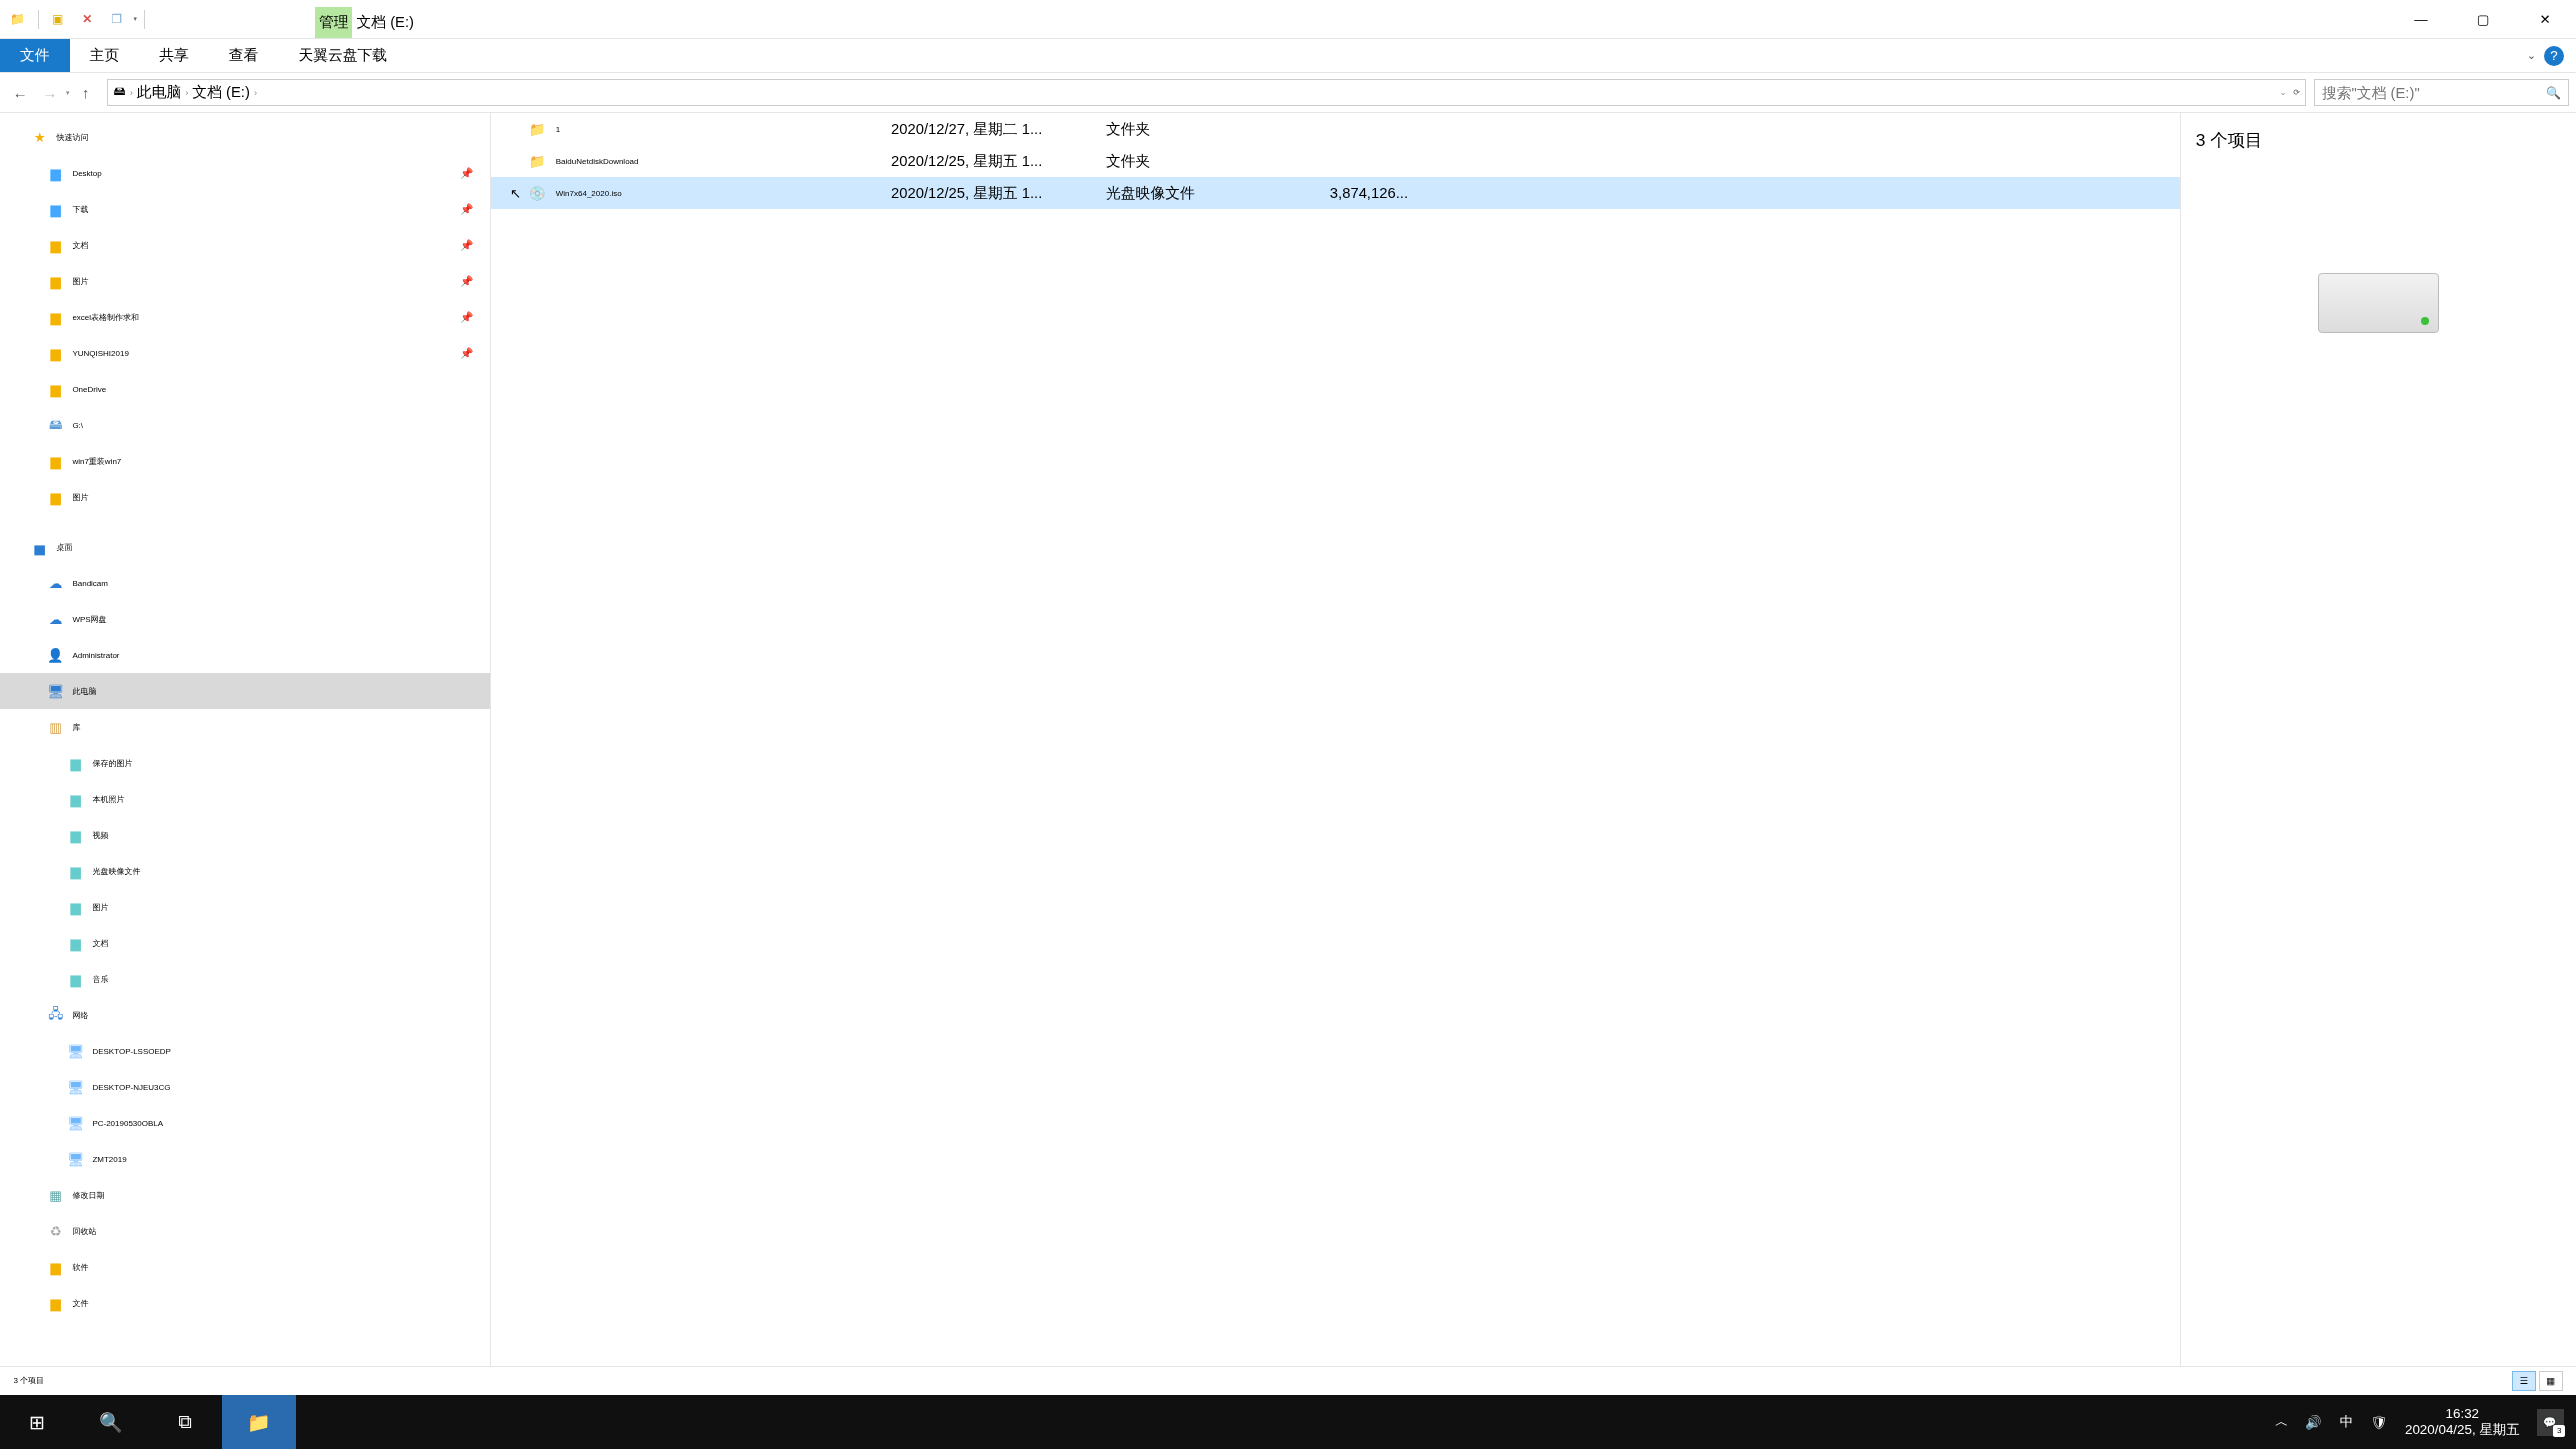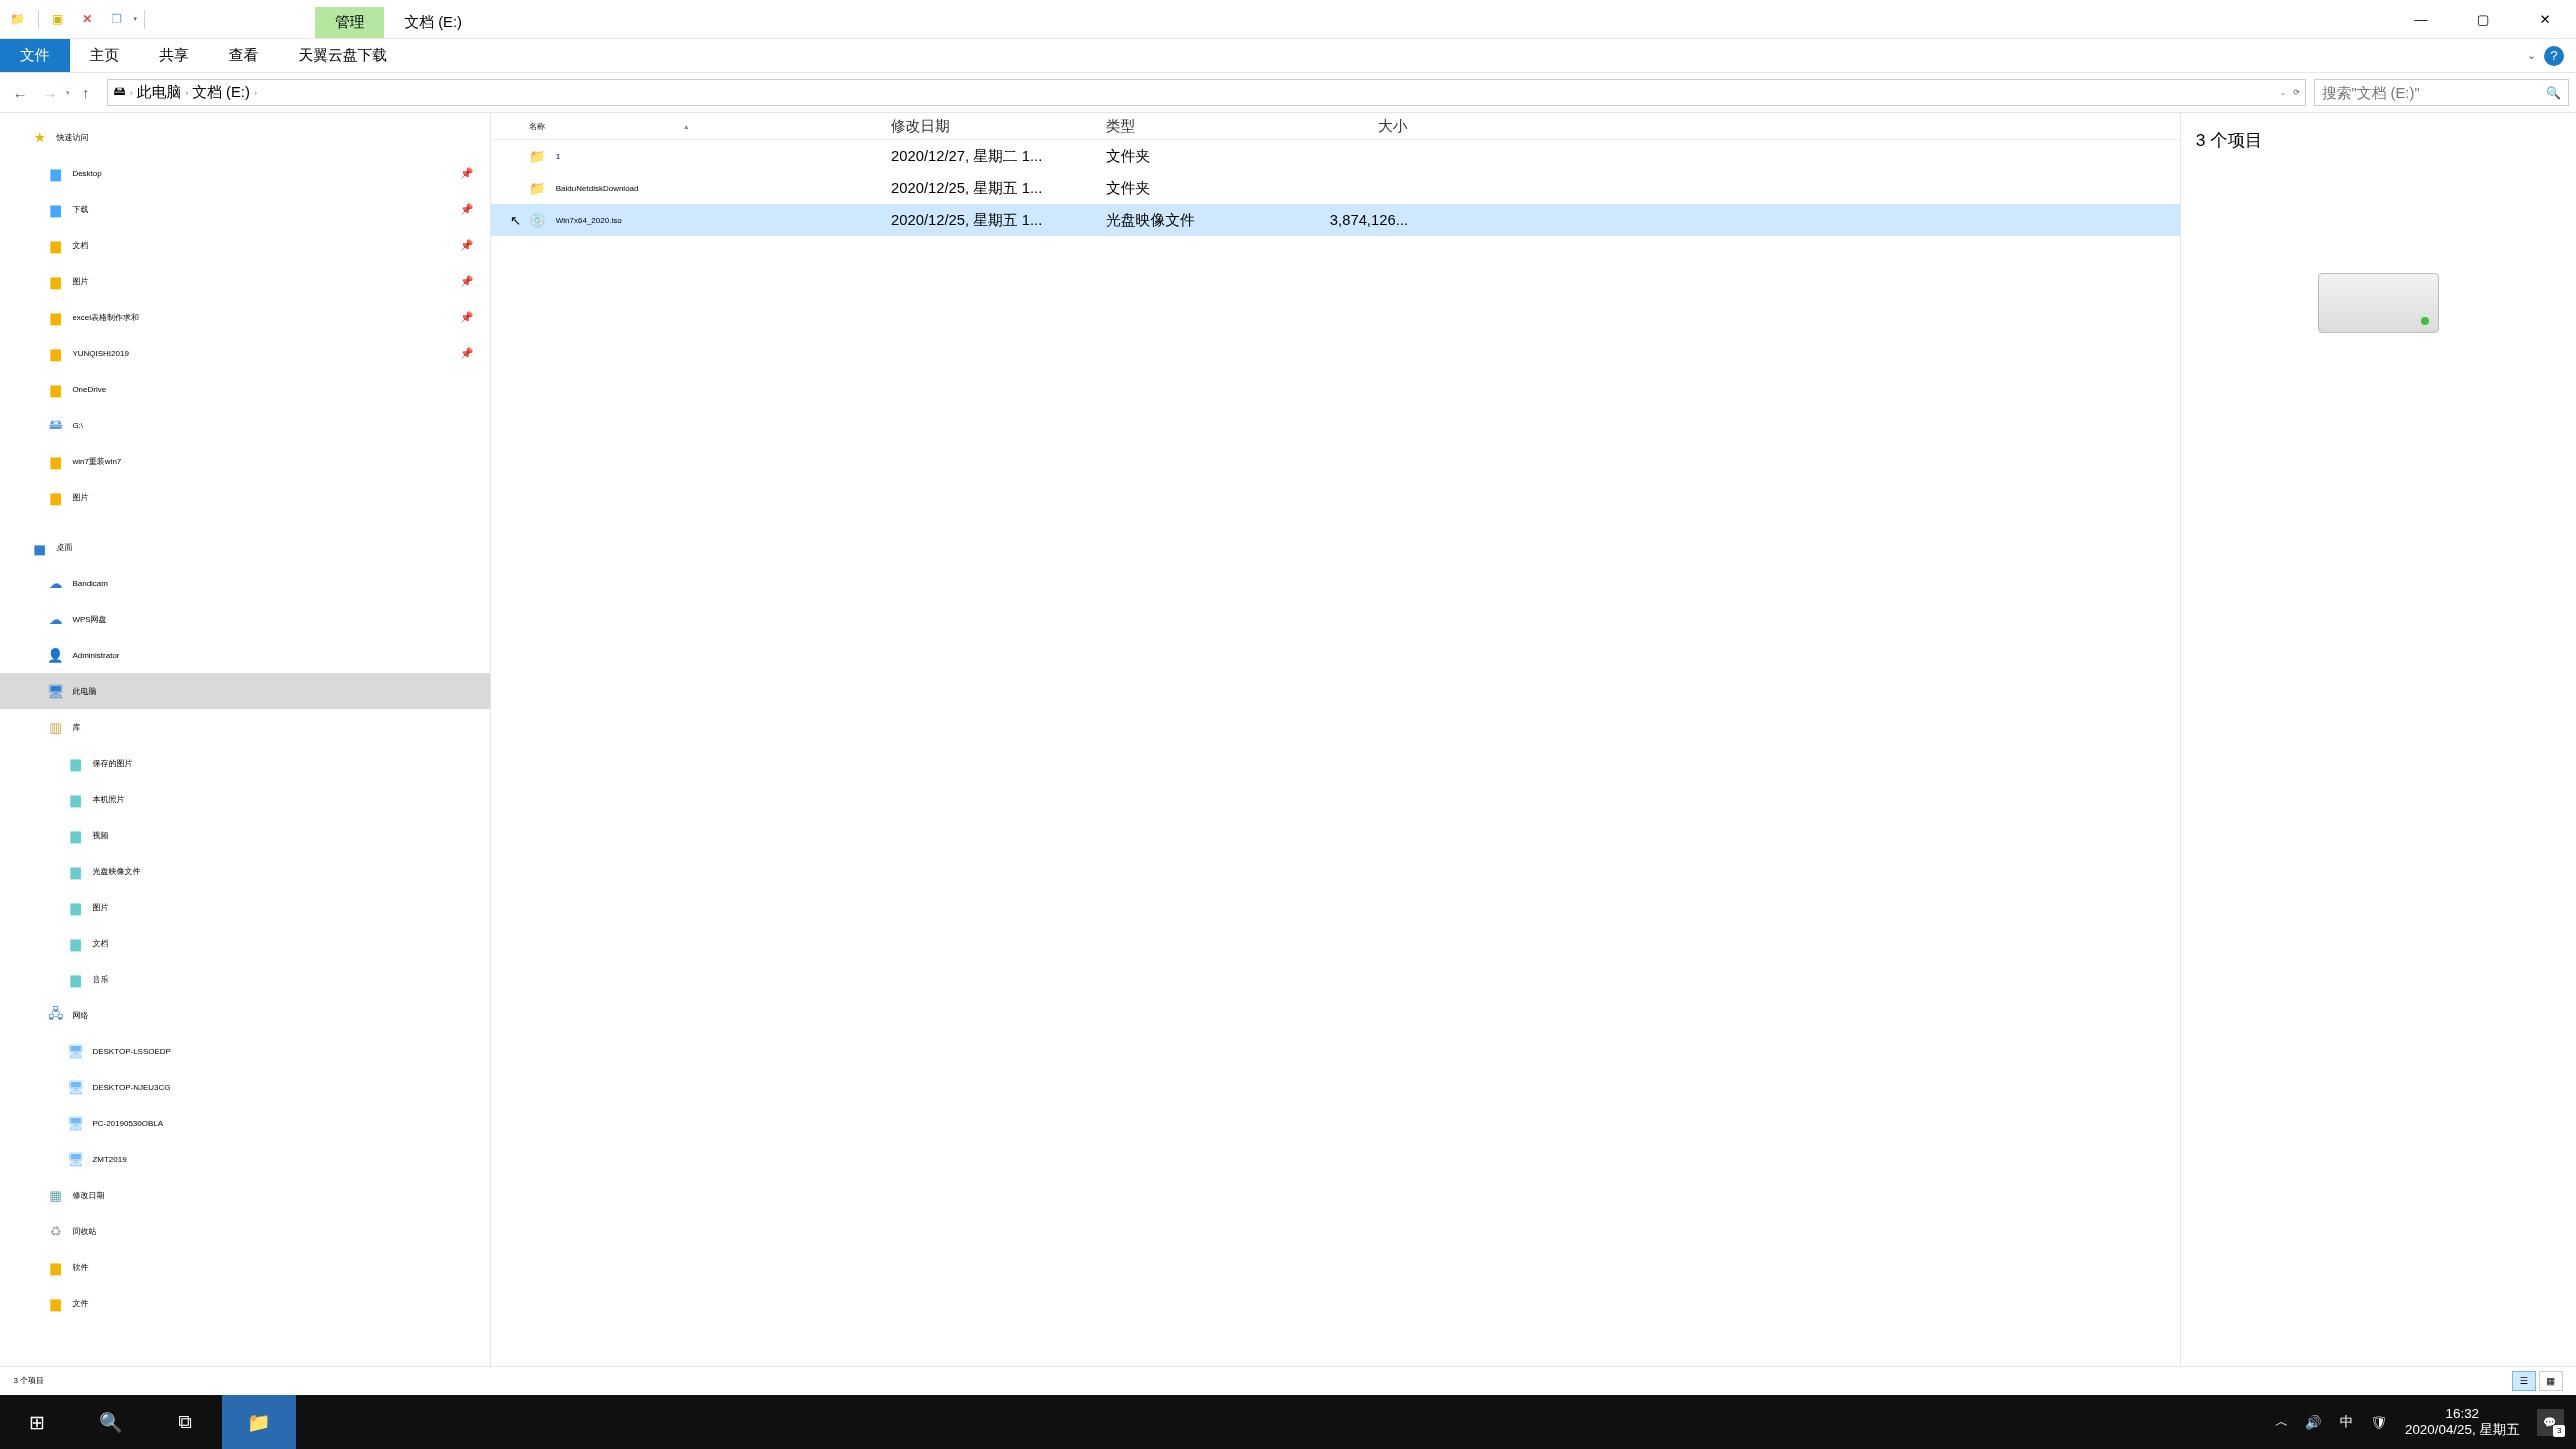--- a/index.html
+++ b/index.html
@@ -5,21 +5,21 @@
 *{margin:0;padding:0;box-sizing:border-box;font-family:"Microsoft YaHei","Segoe UI",sans-serif;font-size:8px;color:#000;user-select:none}
 html,body{width:2576px;height:1449px;overflow:hidden;background:#fff}
 
 
 .titlebar{height:39px;display:flex;align-items:center;background:#fff;border-bottom:0.7px solid #e5e5e5}
 .qat{display:flex;align-items:center;padding-left:5.4px;gap:4px}
 .qat-icon{width:25.5px;height:25.5px;display:flex;align-items:center;justify-content:center;font-size:12px}
 .qat-sep{width:0.7px;height:19px;background:#d0d0d0;margin:0 2.7px}
 .qat-drop{font-size:6.7px;color:#666}
 .title-tabs{display:flex;align-items:flex-end;height:100%;margin-left:168px}
-.title-tab{height:31px;display:flex;align-items:center;padding:0 20px;font-size:14.8px}
+.title-tab{height:31px;display:flex;align-items:center;padding:0 4px;font-size:14.8px}
 .title-tab.context{background:#b6e7a0}
 .win-controls{margin-left:auto;display:flex}
 .win-btn{width:62px;height:39px;display:flex;align-items:center;justify-content:center;font-size:13.4px}
 
 
 .ribbon{height:34px;display:flex;align-items:center;background:#fff;border-bottom:0.7px solid #e5e5e5}
 .ribbon-tab{height:100%;display:flex;align-items:center;padding:0 20px;font-size:14.8px}
 .ribbon-tab.active{background:#1979ca;color:#fff}
 .ribbon-right{margin-left:auto;display:flex;align-items:center;gap:8px;padding-right:12px}
 .ribbon-chevron{font-size:10.7px;color:#555}
@@ -295,29 +295,20 @@
         <span>软件</span>
       </div>
     <div class="tree-item lvl1">
         <span class="ic" style="color:#f5b301">▆</span>
         <span>文件</span>
       </div>
   </div>
 
   <div class="main">
     <div class="files">
-      <div class="cols">
-        <div class="col name">
-            <span>名称</span>
-          </div>
-        <span class="sort-arrow">▲</span>
-        <div class="col date">修改日期</div>
-        <div class="col type">类型</div>
-        <div class="col size">大小</div>
-      </div>
 
       <div class="row">
         <div class="c cname">
             <span class="file-ic" style="color:#f5b301">📁</span>
             <span>1</span>
           </div>
         <div class="c cdate">2020/12/27, 星期二 1...</div>
         <div class="c ctype">文件夹</div>
         <div class="c csize"></div>
       </div>

